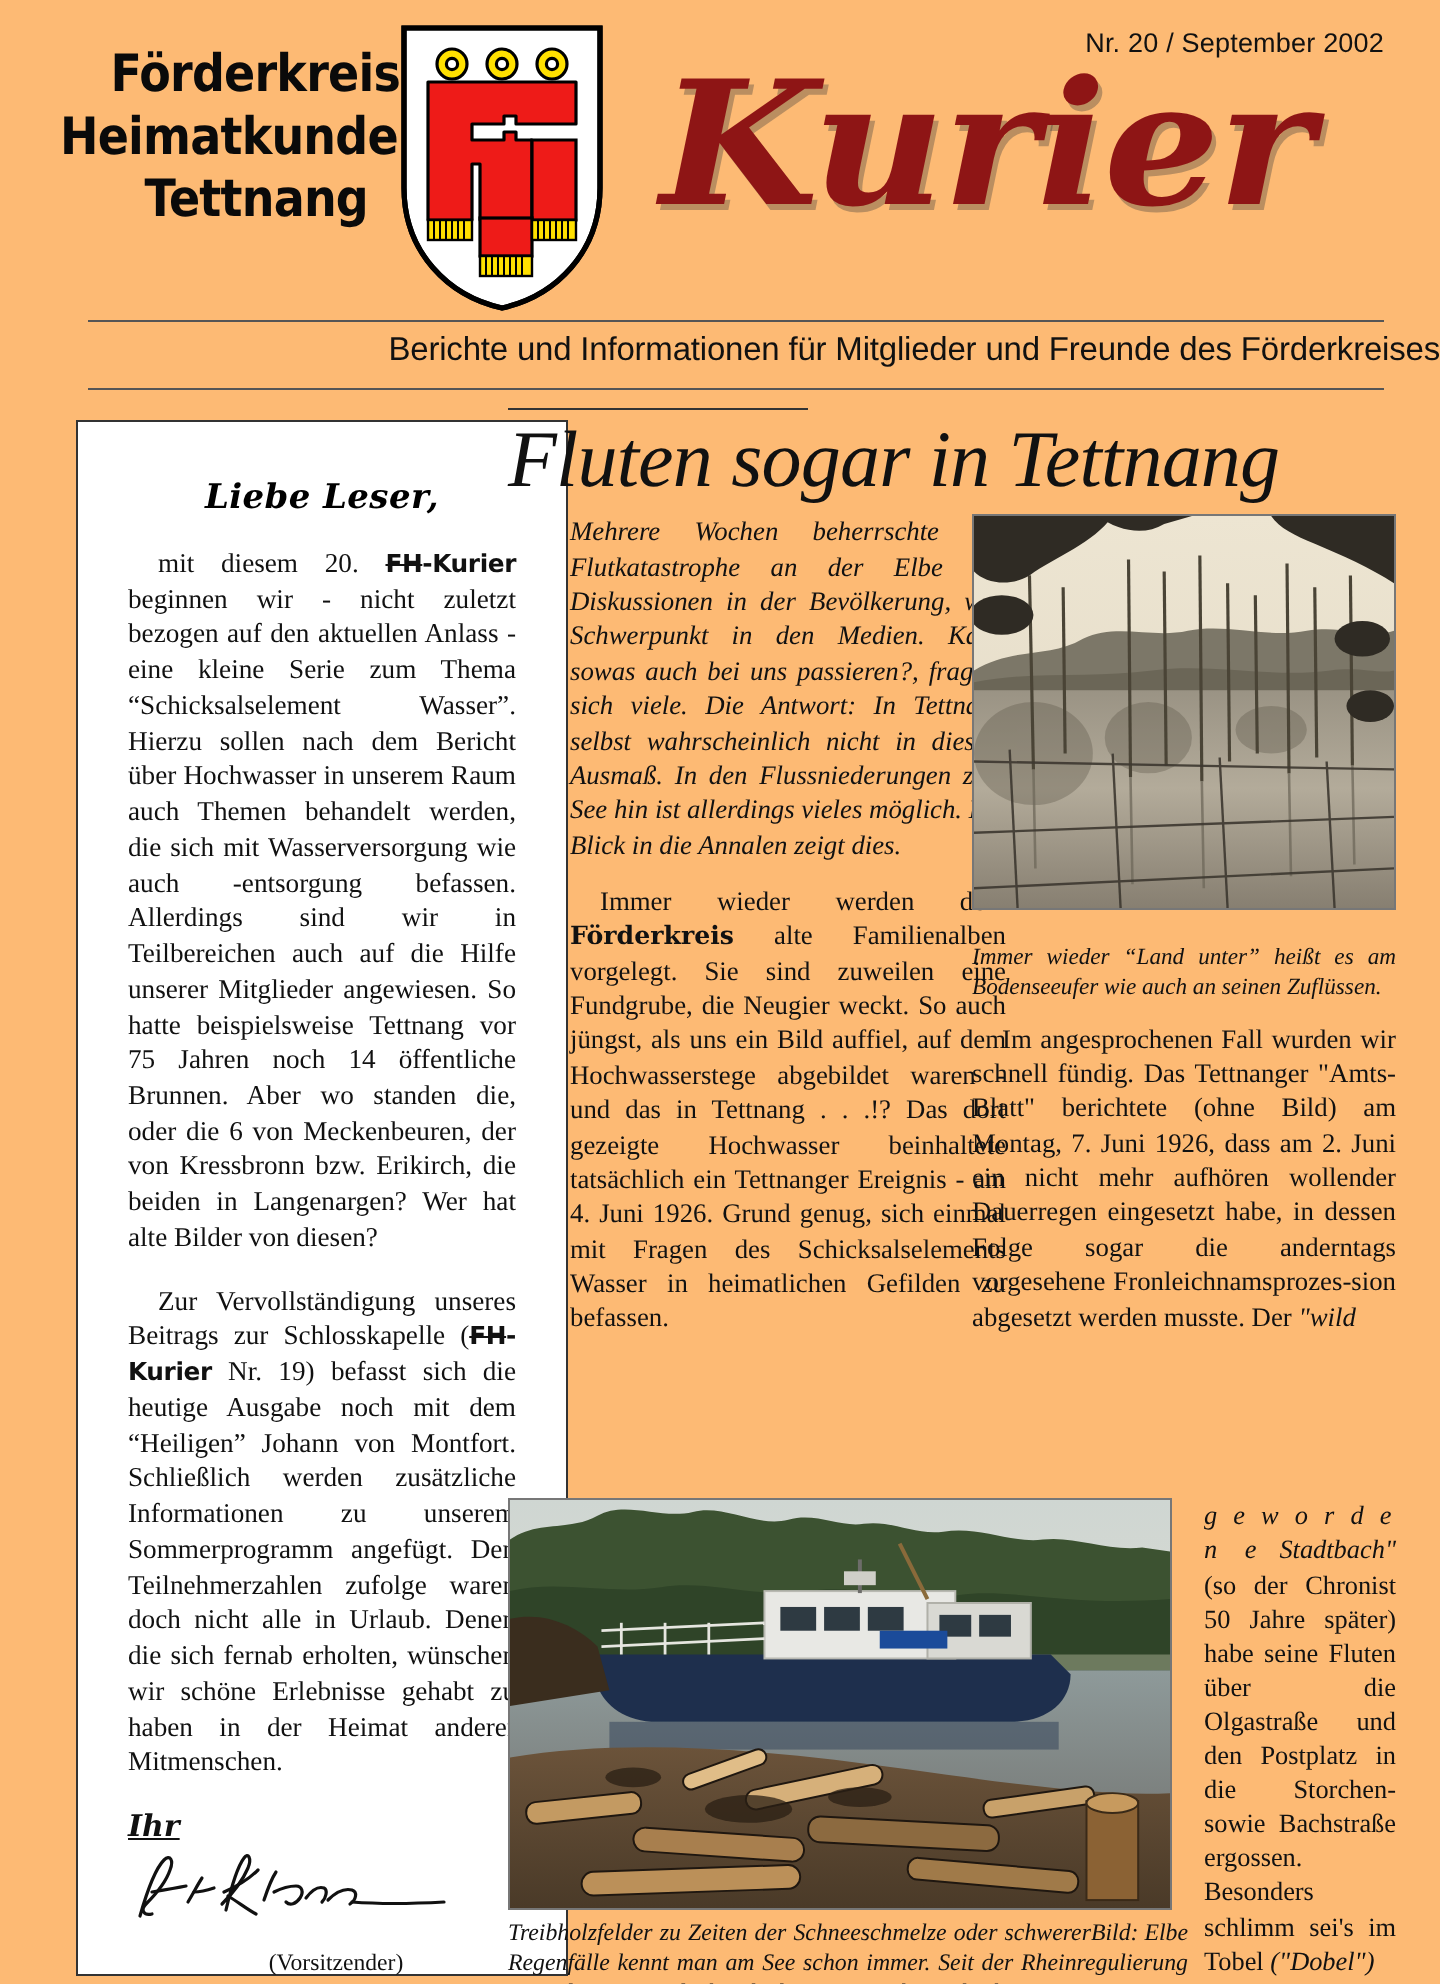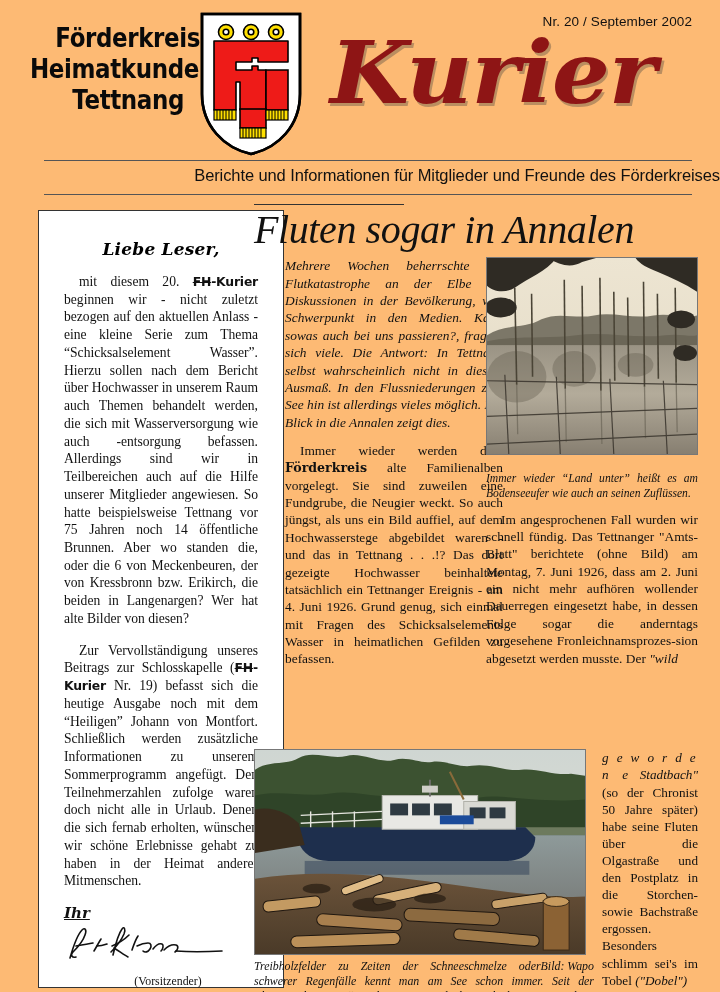--- a/index.html
+++ b/index.html
@@ -402,21 +402,21 @@
             <path d="M112 27 C125 28 140 28 158 27"></path>
           </g>
         </svg>
         <div class="sig-role">(Vorsitzender)</div>
       </div>
     </div>
 
     <div class="main">
 
       <div class="kicker-rule"></div>
-      <div class="headline">Fluten sogar in Annalen</div>
+      <div class="headline">Fluten sogar in Tettnang</div>
 
       <div class="cols2">
 
         <div class="col-mid">
           <p class="lead">Mehrere Wochen beherrschte die Flutkatastrophe an der Elbe die Diskussionen in der Bevölkerung, war Schwerpunkt in den Medien. Kann sowas auch bei uns passieren?, fragten sich viele. Die Antwort: In Tettnang selbst wahrscheinlich nicht in diesem Ausmaß. In den Flussniederungen zum See hin ist allerdings vieles möglich. Ein Blick in die Annalen zeigt dies.</p>
           <p class="body-p"><span>Immer wieder werden dem </span><span class="foerderkreis-mark">Förderkreis</span><span> alte Familienalben vorgelegt. Sie sind zuweilen eine Fundgrube, die Neugier weckt. So auch jüngst, als uns ein Bild auffiel, auf dem Hochwasserstege abgebildet waren - und das in Tettnang . . .!? Das dort gezeigte Hochwasser beinhaltete tatsächlich ein Tettnanger Ereignis - am 4. Juni 1926. Grund genug, sich einmal mit Fragen des Schicksalselements Wasser in heimatlichen Gefilden zu befassen.</span></p>
         </div>
 
         <div class="col-right">
           <div class="photo photo-top">
@@ -568,21 +568,21 @@
 
             <g fill="#2a1f14" opacity="0.75">
               <ellipse cx="120" cy="156" rx="22" ry="7"></ellipse>
               <ellipse cx="176" cy="150" rx="16" ry="5"></ellipse>
               <ellipse cx="62" cy="140" rx="14" ry="5"></ellipse>
             </g>
           </svg>
         </div>
 
         <div class="caption-bottom">
-          <span class="caption-credit">Bild: Wapo</span>
+          <span class="caption-credit">Bild: Elbe</span>
           <span>Treibholzfelder zu Zeiten der Schneeschmelze oder schwerer Regenfälle kennt man am See schon immer. Seit der Rheinregulierung “wandern” sie jedoch in bislang ungewohnte Abschnitte.</span>
         </div>
 
         <div class="col-narrow">
           <span class="wild-quote">g e w o r d e n e</span>
           <span class="italq">Stadtbach"</span><span> (so der Chronist 50 Jahre später) habe seine Fluten über die Olgastraße und den Postplatz in die Storchen- sowie Bachstraße ergossen. Besonders schlimm sei's im Tobel </span><span class="italq">("Dobel")</span>
           
         </div>
 
       </div>

